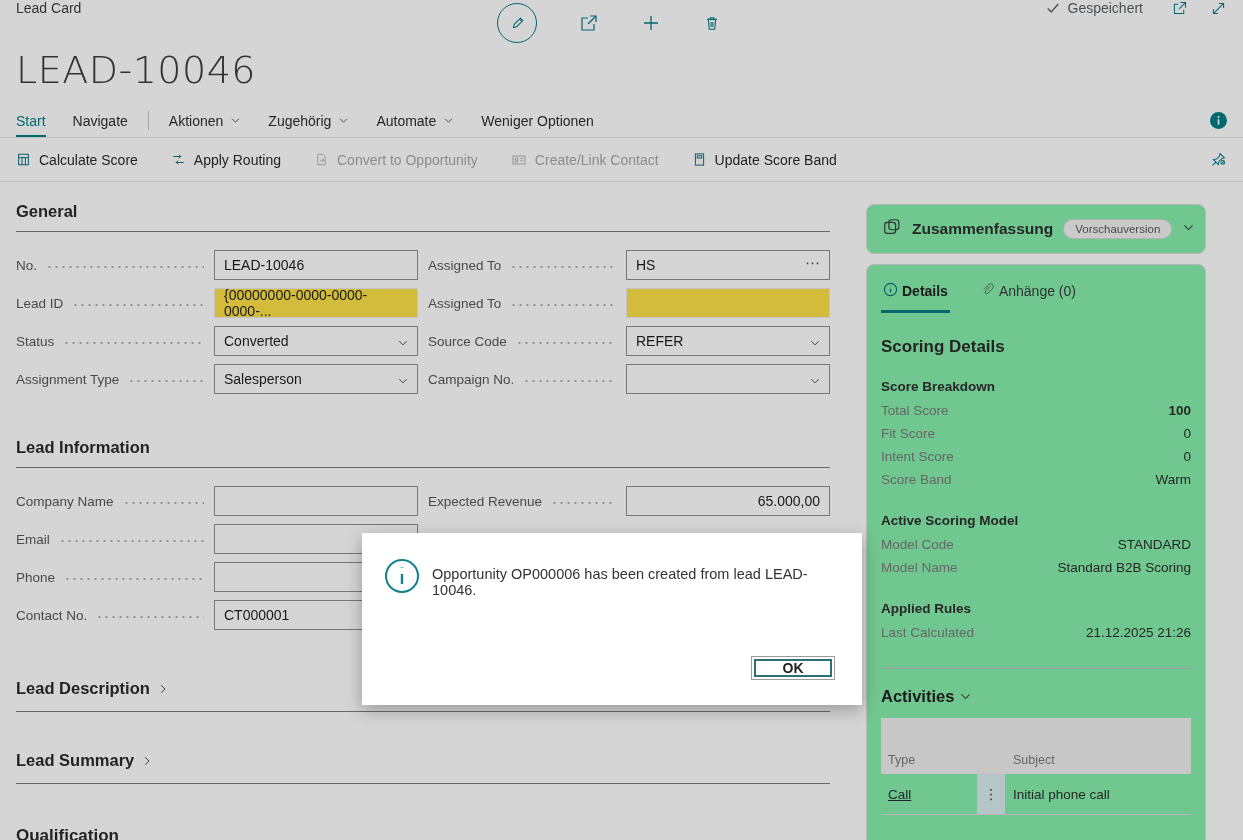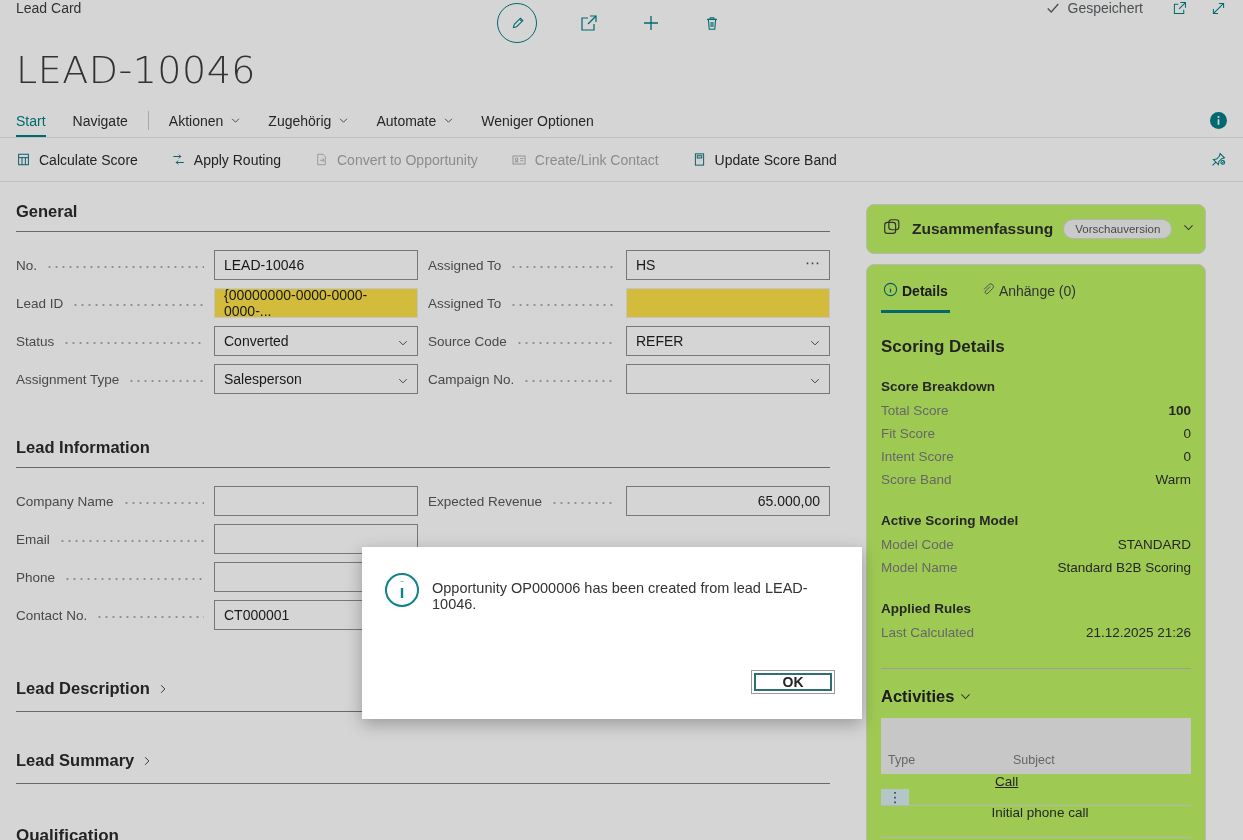--- a/index.html
+++ b/index.html
@@ -58,21 +58,21 @@
   .ctrl .chev { position:absolute; right:8px; top:9px; color:#4f4f4f; }
   .ctrl .dots { position:absolute; right:8px; top:3px; color:#4f4f4f; font-size:15px; letter-spacing:1px; }
   .ctrl.num { justify-content:flex-end; }
 
   .collapse { margin-top:40px; font-size:16.5px; font-weight:700; color:#2b2b2b;
               display:flex; align-items:center; gap:7px; padding-bottom:12px; border-bottom:1px solid #7e7e7e; }
   .collapse .chevr { color:#3f3f3f; margin-top:2px; }
   .qual-h { margin-top:42px; font-size:17px; font-weight:700; color:#2b2b2b; }
 
   
-  .card { background:#bef264; border:1px solid #dcdcdc; border-radius:8px; }
+  .card { background:#86efac; border:1px solid #dcdcdc; border-radius:8px; }
   .card.summary { height:50px; display:flex; align-items:center; padding:0 15px; gap:10px; margin-top:10px; }
   .card.summary .fb-title { font-size:15.5px; font-weight:700; color:#2f2f2f; }
   .badge { background:#f2f2f2; border:1px solid #d7d7d7; border-radius:11px; font-size:11.5px;
            color:#585858; padding:3px 11px; white-space:nowrap; }
   .card.summary .chev-d { margin-left:auto; color:#3f3f3f; }
   .card.details { margin-top:10px; height:660px; padding:0 14px; }
   .tabs { display:flex; gap:28px; padding-top:15px; font-size:14px; }
   .tab { display:flex; gap:4px; align-items:center; padding:2px 2px 10px; border-bottom:3px solid transparent; color:#3c3c3c; }
   .tab.active { font-weight:700; border-bottom-color:#0a7b84; color:#232323; }
   .tab .ticon { color:#0b6f7c; }
@@ -84,28 +84,28 @@
   .kv .v { color:#2e2e2e; text-align:right; }
   .kv .v.bold { font-weight:700; }
   .fb-divider { border-top:1px solid #bdbdbd; margin-top:24px; }
   .act-h { margin-top:16px; font-size:16.5px; font-weight:700; color:#232323; display:flex; align-items:center; gap:5px; }
   .act-h .chev-d { margin-top:3px; color:#3f3f3f; }
   .acttable { margin-top:11px; font-size:13.5px; }
   .thead { background:#efefef; height:56px; display:flex; align-items:flex-end; padding-bottom:7px; font-size:12.5px; color:#7a7a7a; }
   .col-type { width:96px; padding-left:7px; }
   .col-menu { width:28px; }
   .col-sub  { flex:1; padding-left:8px; }
-  .trow { display:flex; align-items:center; height:32px; border-bottom:1px solid #dadada; color:#2e2e2e;flex-direction:column; }
+  .trow { display:flex; align-items:center; height:41px; border-bottom:1px solid #dadada; color:#2e2e2e; }
   .trow .link { text-decoration:underline; color:#2e2e2e; }
   .menu-cell { width:28px; align-self:stretch; background:#d8edef; display:flex; align-items:center; justify-content:center; color:#3f3f3f; font-size:14px; }
   .menu-cell.blank { background:transparent; }
 
   
   .overlay { position:absolute; inset:0; background:rgba(0,0,0,0.165); z-index:40; }
-  .dialog { position:absolute; left:362px; top:547px; width:500px; height:172px; background:#fff;
+  .dialog { position:absolute; left:362px; top:533px; width:500px; height:172px; background:#fff;
             z-index:50; box-shadow:0 5px 16px rgba(0,0,0,0.28); }
   .dlg-icon { position:absolute; left:22px; top:25px; color:#11818a; }
   .dlg-msg { position:absolute; left:70px; top:33px; font-size:14.5px; color:#333; width:410px; }
   .dlg-ok { position:absolute; right:27px; bottom:25px; width:84px; height:24px; border:1px solid #9a9a9a;
             background:#fff; padding:2px; }
   .dlg-ok-inner { border:2px solid #2f6e75; height:100%; display:flex; align-items:center; justify-content:center;
                   font-size:14px; font-weight:700; color:#222; }
 </style>
 </head>
 <body>

